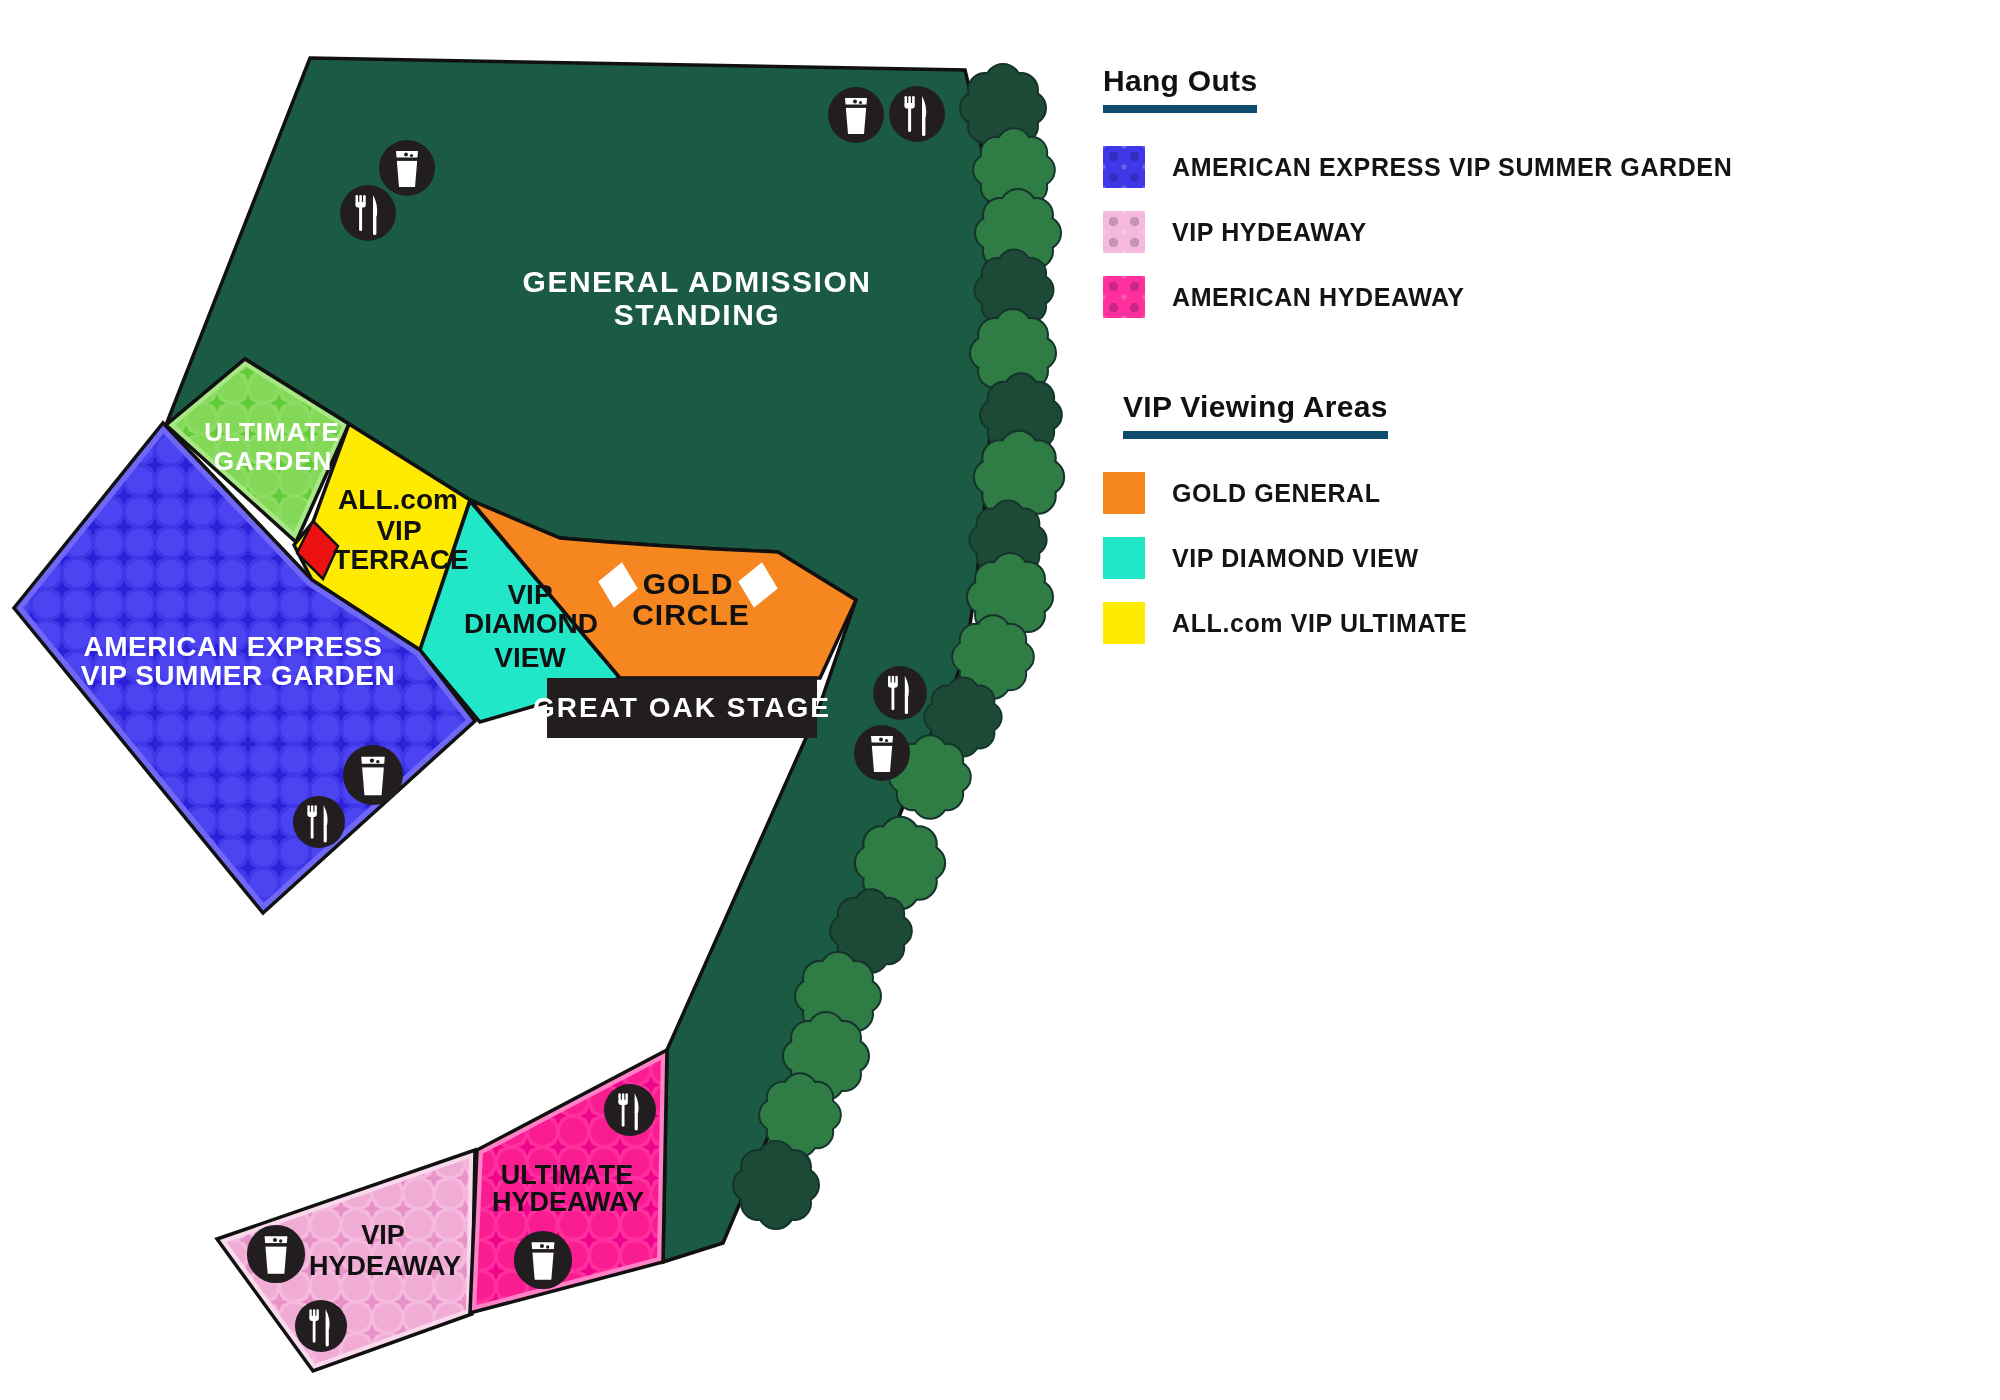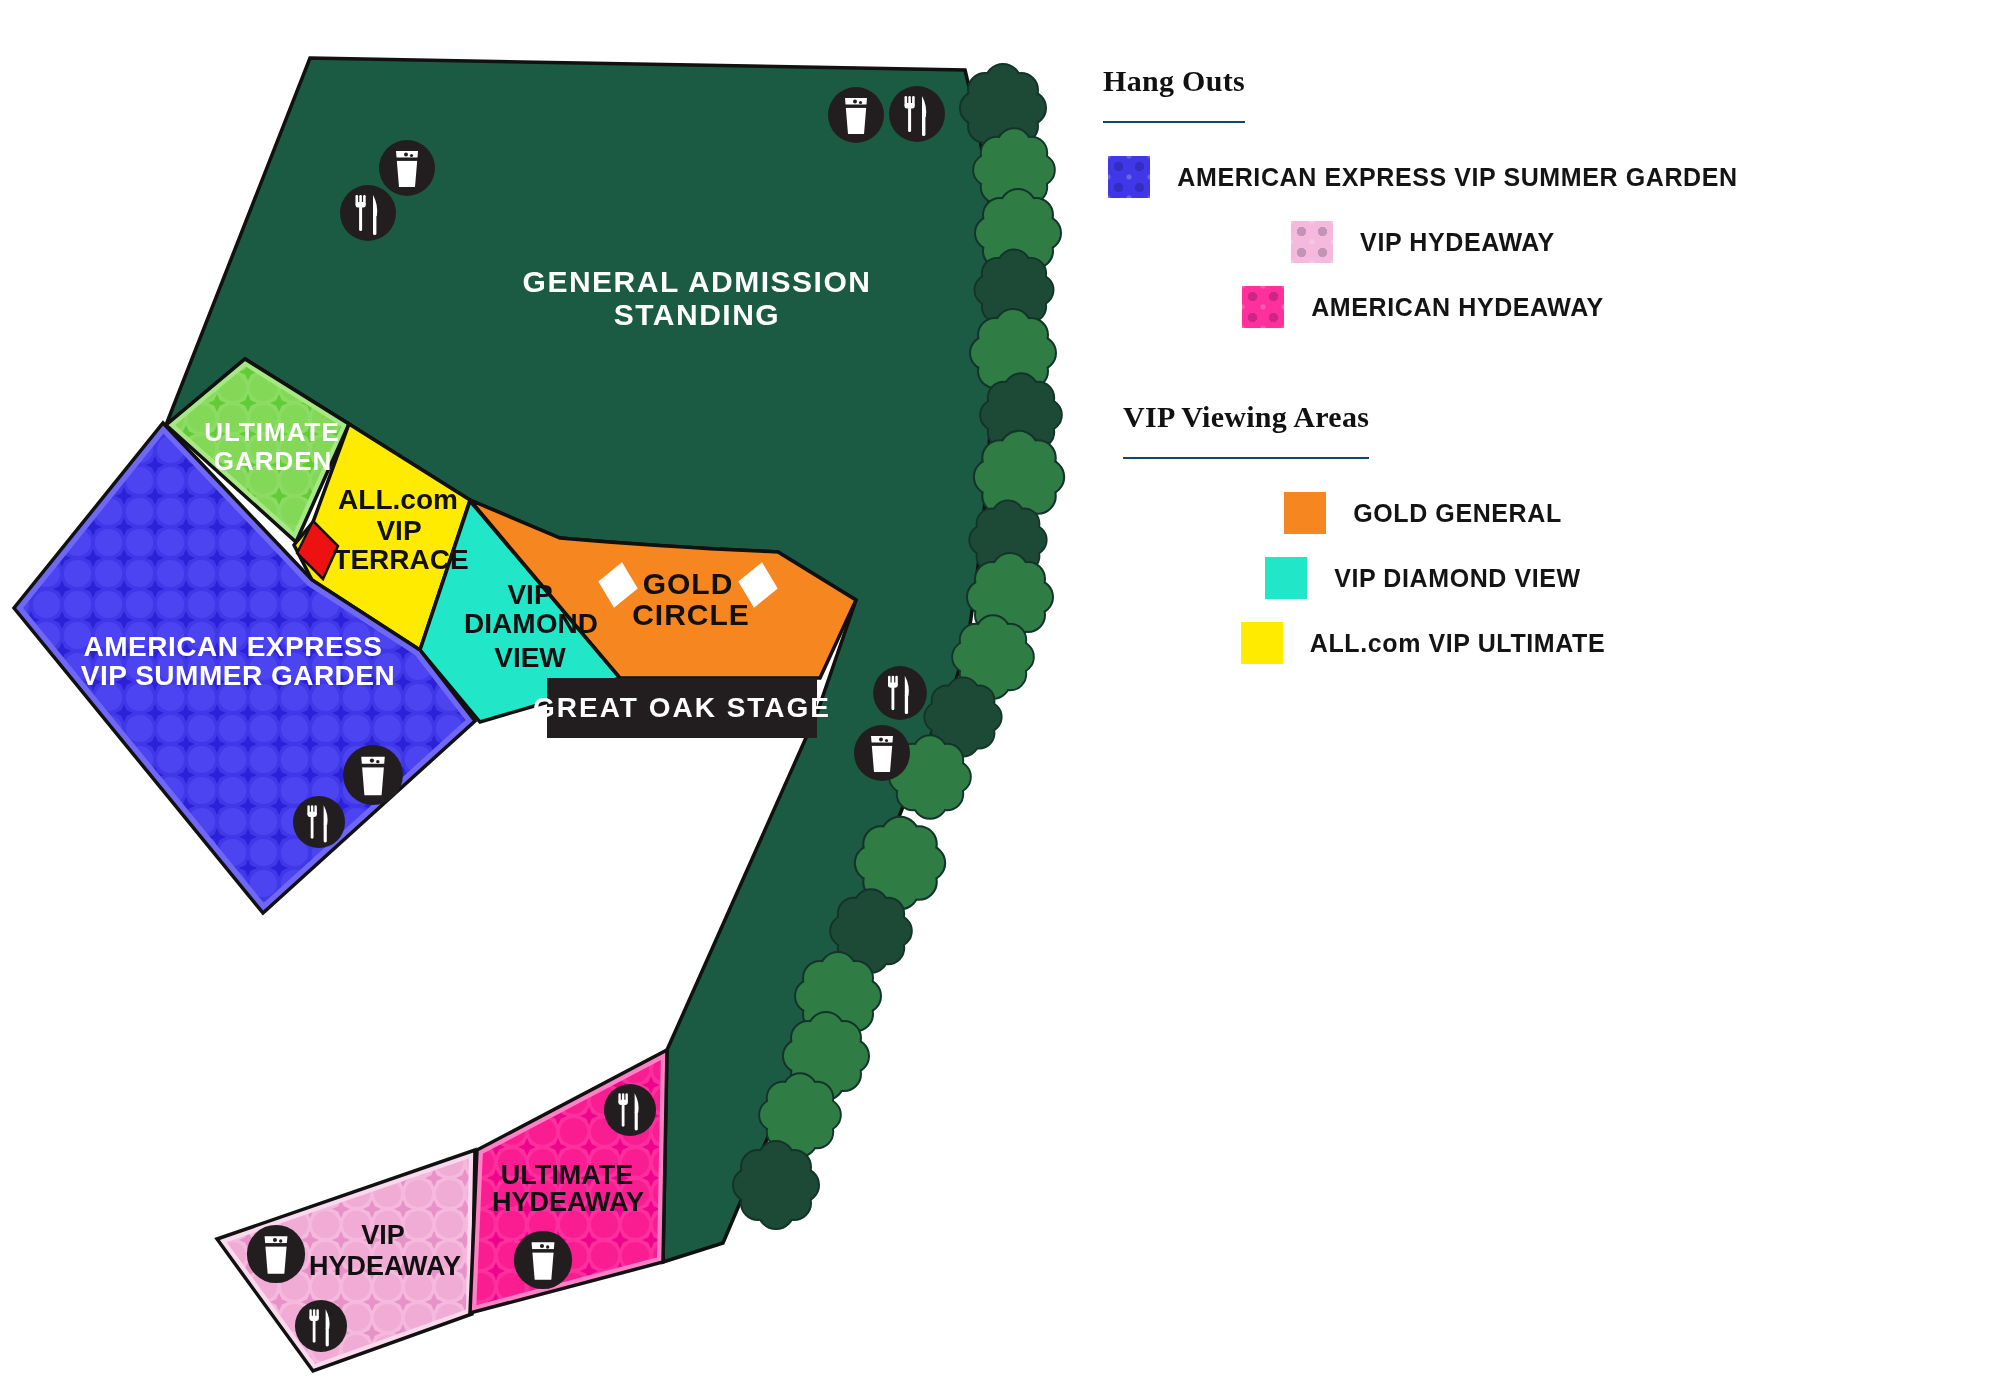--- a/index.html
+++ b/index.html
@@ -7,26 +7,26 @@
     width:2000px;height:1400px;position:relative;background:#ffffff;
     font-family:"Liberation Sans", sans-serif;overflow:hidden;
   }
   svg text{font-family:"Liberation Sans", sans-serif;font-weight:bold;}
   .ts{stroke:#14332a;stroke-width:4;}
   .tf{stroke:none;}
 
   
   .legend{position:absolute;left:1103px;top:64px;width:640px;}
   .legend-title{
-    display:inline-block;font-family:Liberation Serif, serif;font-weight:bold;
-    font-size:30px;color:#111;padding-bottom:23px;border-bottom:2px solid #0c4a6e;
+    display:inline-block;font-family:Liberation Sans, sans-serif;font-weight:bold;
+    font-size:30px;color:#111;padding-bottom:7px;border-bottom:8px solid #0c4a6e;
     letter-spacing:0.3px;
   }
   .legend-rows{margin-top:33px;}
-  .legend-row{display:flex;align-items:center;height:42px;margin-bottom:23px;justify-content:center;}
+  .legend-row{display:flex;align-items:center;height:42px;margin-bottom:23px;}
   .swatch{
     width:42px;height:42px;margin-right:27px;flex:0 0 auto;position:relative;
   }
   .swatch.patterned::after{
     content:"";position:absolute;inset:0;
     background-image:
       radial-gradient(circle, rgba(0,0,40,0.20) 30%, rgba(0,0,0,0) 32%),
       radial-gradient(circle, rgba(255,255,255,0.22) 16%, rgba(0,0,0,0) 18%);
     background-size:21px 21px,21px 21px;
     background-position:0 0,10.5px 10.5px;

